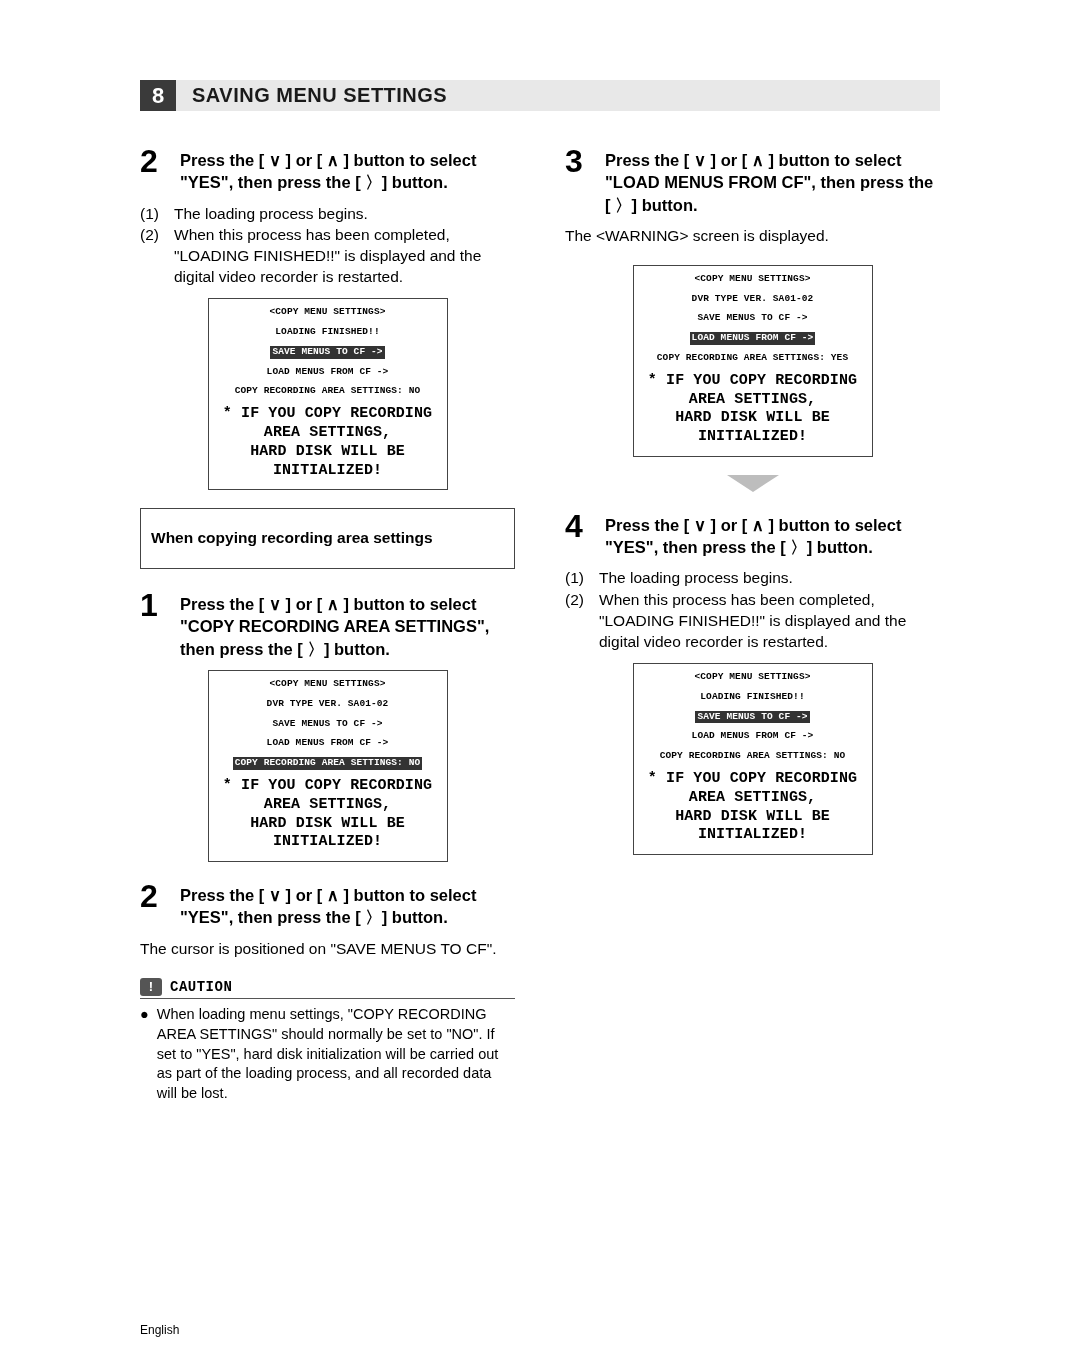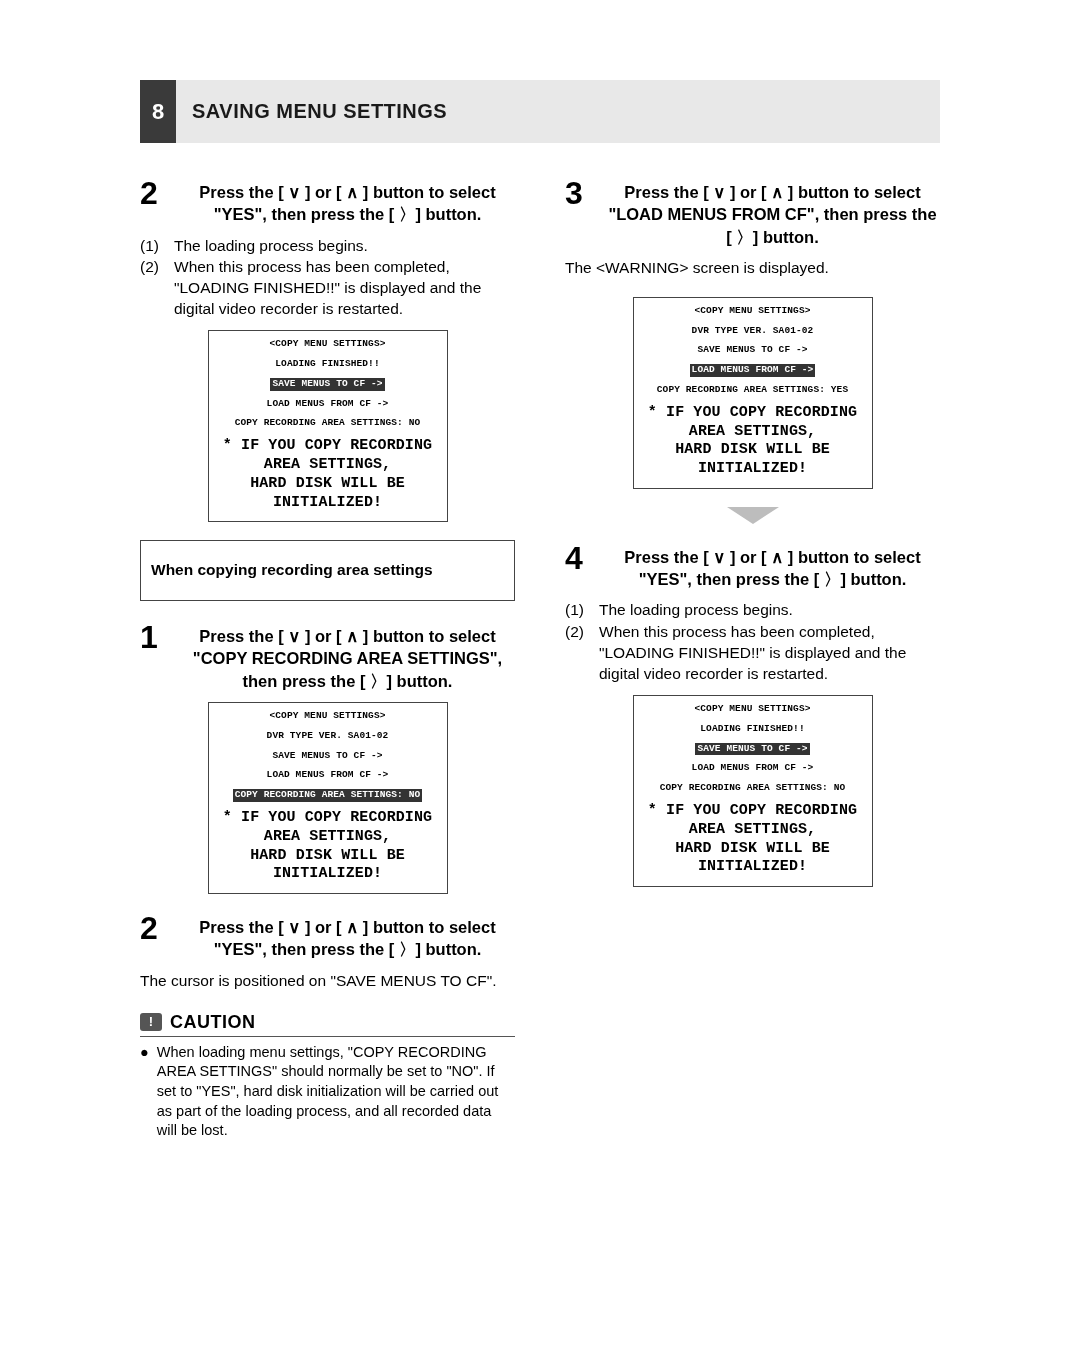--- a/index.html
+++ b/index.html
@@ -1,39 +1,39 @@
 <!DOCTYPE html>
 <html><head>
 <meta charset="utf-8">
 <style>
   * { margin: 0; padding: 0; box-sizing: border-box; }
   body { font-family: Arial, Helvetica, sans-serif; background: #fff; color: #000; width: 1080px; }
   .page { padding: 80px 140px 50px 140px; }
   .sec-header { display: flex; align-items: stretch; margin-bottom: 34px; }
   .sec-num { background: #3a3a3a; color: #fff; font-weight: bold; font-size: 22px; width: 36px; display: flex; align-items: center; justify-content: center; }
-  .sec-title { background: #e8e8e8; color: #1a1a1a; font-weight: bold; font-size: 20px; flex: 1; padding: 20px 16px; letter-spacing: 0.5px; }
+  .sec-title { background: #e8e8e8; color: #1a1a1a; font-weight: bold; font-size: 20px; flex: 1; padding: 4px 16px; letter-spacing: 0.5px; }
   .cols { display: flex; gap: 50px; }
   .col { flex: 1; min-width: 0; font-size: 15.5px; line-height: 1.35; }
   .step { display: flex; gap: 16px; margin-bottom: 10px; }
   .step-num { font-size: 32px; font-weight: bold; font-family: Arial, sans-serif; line-height: 1; width: 24px; flex-shrink: 0; }
-  .step-text { font-weight: bold; font-size: 16.5px; padding-top: 4px; text-align: center; }
+  .step-text { font-weight: bold; font-size: 16.5px; padding-top: 4px; }
   .ol { margin: 6px 0 10px 0; }
   .ol-row { display: flex; gap: 8px; margin-bottom: 1px; }
   .ol-row .n { width: 26px; flex-shrink: 0; }
   .menu { border: 1.5px solid #444; width: 240px; margin: 2px auto 18px auto; padding: 7px 10px 9px 10px; font-family: "Courier New", monospace; font-size: 9.5px; font-weight: bold; text-align: center; letter-spacing: 0.1px; }
   .menu .row { margin-bottom: 7px; }
   .menu .row:last-child { margin-bottom: 0; }
   .menu .hl { background: #333; color: #fff; display: inline-block; padding: 0 2px; }
   .menu .note { font-size: 15px; line-height: 1.25; }
   .subhead-box { border: 1.5px solid #444; padding: 19px 10px; font-weight: bold; font-size: 15.5px; margin-bottom: 20px; }
   .para { margin-bottom: 18px; }
   .caution { margin-top: 14px; }
   .caution-head { display: flex; align-items: center; gap: 8px; border-bottom: 1.5px solid #555; padding-bottom: 2px; margin-bottom: 6px; }
   .caution-icon { width: 22px; height: 18px; background: #555; border-radius: 3px; color: #fff; display: flex; align-items: center; justify-content: center; font-weight: bold; font-size: 13px; }
-  .caution-title { font-family: Liberation Sans, sans-serif; font-weight: bold; font-size: 18px; letter-spacing: 0.5px; }
+  .caution-title { font-family: Liberation Mono, monospace; font-weight: bold; font-size: 14px; letter-spacing: 0.5px; }
   .caution-body { display: flex; gap: 8px; font-size: 14.5px; line-height: 1.35; }
   .arrow-wrap { display: flex; justify-content: center; margin: 6px 0; }
   .arrow { width: 0; height: 0; border-left: 26px solid transparent; border-right: 26px solid transparent; border-top: 17px solid #bdbdbd; }
   .footer { display: flex; justify-content: flex-start; align-items: baseline; margin-top: 220px; }
   .footer .lang { font-size: 12px; }
   .footer .pgnum { font-weight: bold; font-size: 19px; text-align: center; flex: 1; }
 </style>
 </head>
 <body>
 

